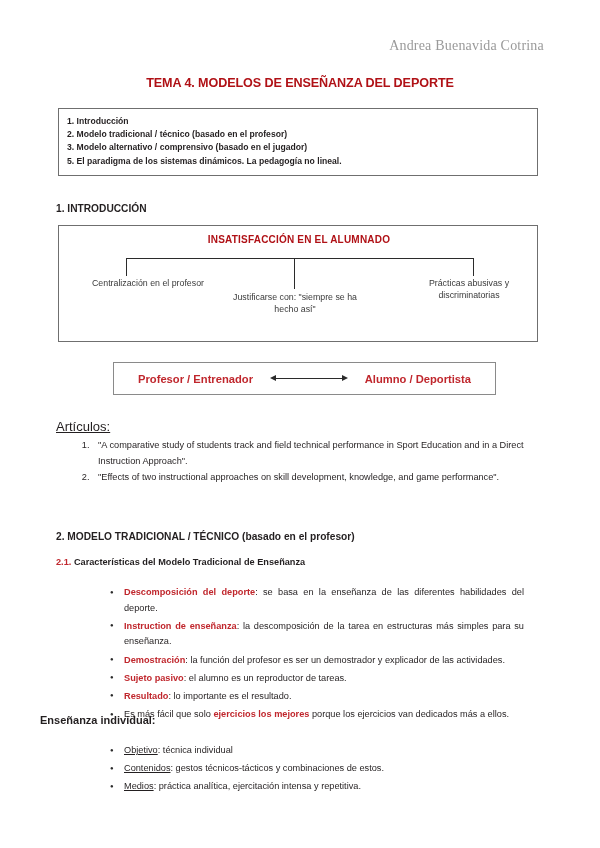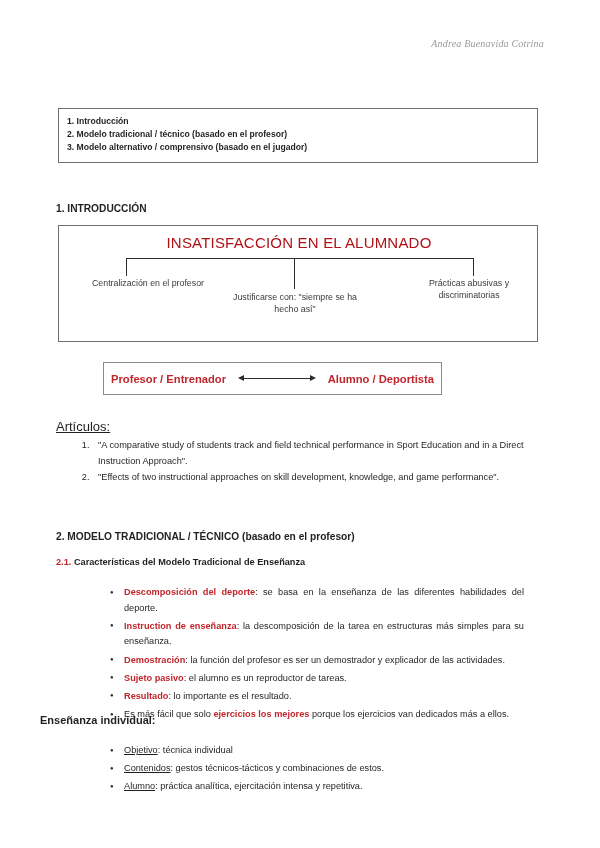--- a/index.html
+++ b/index.html
@@ -18,22 +18,21 @@
   .page {
     position: absolute;
     inset: 0;
     padding: 0;
   }
   .author {
     position: absolute;
     top: 38px;
     right: 56px;
     font-family: "Liberation Serif", serif;
-    font-style: italic;
-    font-size: 10px;
+    font-size: 14px;
     color: #9a9a9a;
     letter-spacing: 0.2px;
     white-space: nowrap;
   }
   .doc-title {
     position: absolute;
     top: 76px;
     left: 0;
     width: 600px;
     text-align: center;
@@ -77,22 +76,22 @@
     height: 117px;
     border: 1px solid #6f6f6f;
     box-sizing: border-box;
   }
   .diagram-title {
     position: absolute;
     left: 0;
     top: 8px;
     width: 480px;
     text-align: center;
-    font-size: 15px;
-    font-weight: normal;
+    font-size: 10px;
+    font-weight: bold;
     color: #b01116;
     letter-spacing: 0.2px;
   }
   .connector {
     position: absolute;
     background: #2b2b2b;
   }
   .h-bar   { left: 67px;  top: 32px; width: 348px; height: 1px; }
   .v-left  { left: 67px;  top: 32px; width: 1px;  height: 18px; }
   .v-mid   { left: 235px; top: 32px; width: 1px;  height: 31px; }
@@ -105,30 +104,30 @@
     line-height: 11.6px;
     color: #3a3a3a;
   }
   .branch-left  { left: 14px;  top: 52px; width: 150px; }
   .branch-mid   { left: 165px; top: 66px; width: 142px; }
   .branch-right { left: 345px; top: 52px; width: 130px; }
 
   
   .relation-box {
     position: absolute;
-    left: 103px;
+    left: 113px;
     top: 362px;
-    width: 339px;
+    width: 383px;
     height: 33px;
     border: 1px solid #8a8a8a;
     box-sizing: border-box;
     display: flex;
     align-items: center;
     justify-content: space-between;
-    padding: 0 7px;
+    padding: 0 24px;
   }
   .relation-label {
     font-size: 11.2px;
     font-weight: bold;
     color: #c0272d;
     white-space: nowrap;
   }
   .arrow {
     flex: 0 0 auto;
     width: 78px;
@@ -214,25 +213,27 @@
     color: #231f20;
   }
 </style>
 </head>
 <body>
 
 <div class="page">
 
   <div class="author">Andrea Buenavida Cotrina</div>
 
+  <div class="doc-title">TEMA 4. MODELOS DE ENSEÑANZA DEL DEPORTE</div>
 
   <div class="index-box">
     <div class="index-item">1. Introducción</div>
     <div class="index-item">2. Modelo tradicional / técnico (basado en el profesor)</div>
     <div class="index-item">3. Modelo alternativo / comprensivo (basado en el jugador)</div>
+    <div class="index-item">5. El paradigma de los sistemas dinámicos. La pedagogía no lineal.</div>
   </div>
 
   <div class="h1" id="sec1-title">1. INTRODUCCIÓN</div>
 
   <div class="diagram">
     <div class="diagram-title">INSATISFACCIÓN EN EL ALUMNADO</div>
     <div class="connector h-bar"></div>
     <div class="connector v-left"></div>
     <div class="connector v-mid"></div>
     <div class="connector v-right"></div>
@@ -293,18 +294,18 @@
 
   <div class="block" style="top:727px;">
     <ul class="bullets">
       <li>
         <span class="term-ul">Objetivo</span><span>: técnica individual</span>
       </li>
       <li>
         <span class="term-ul">Contenidos</span><span>: gestos técnicos-tácticos y combinaciones de estos.</span>
       </li>
       <li>
-        <span class="term-ul">Alumno</span><span>: práctica analítica, ejercitación intensa y repetitiva.</span>
+        <span class="term-ul">Medios</span><span>: práctica analítica, ejercitación intensa y repetitiva.</span>
       </li>
     </ul>
   </div>
 
 </div>
 
 </body></html>

